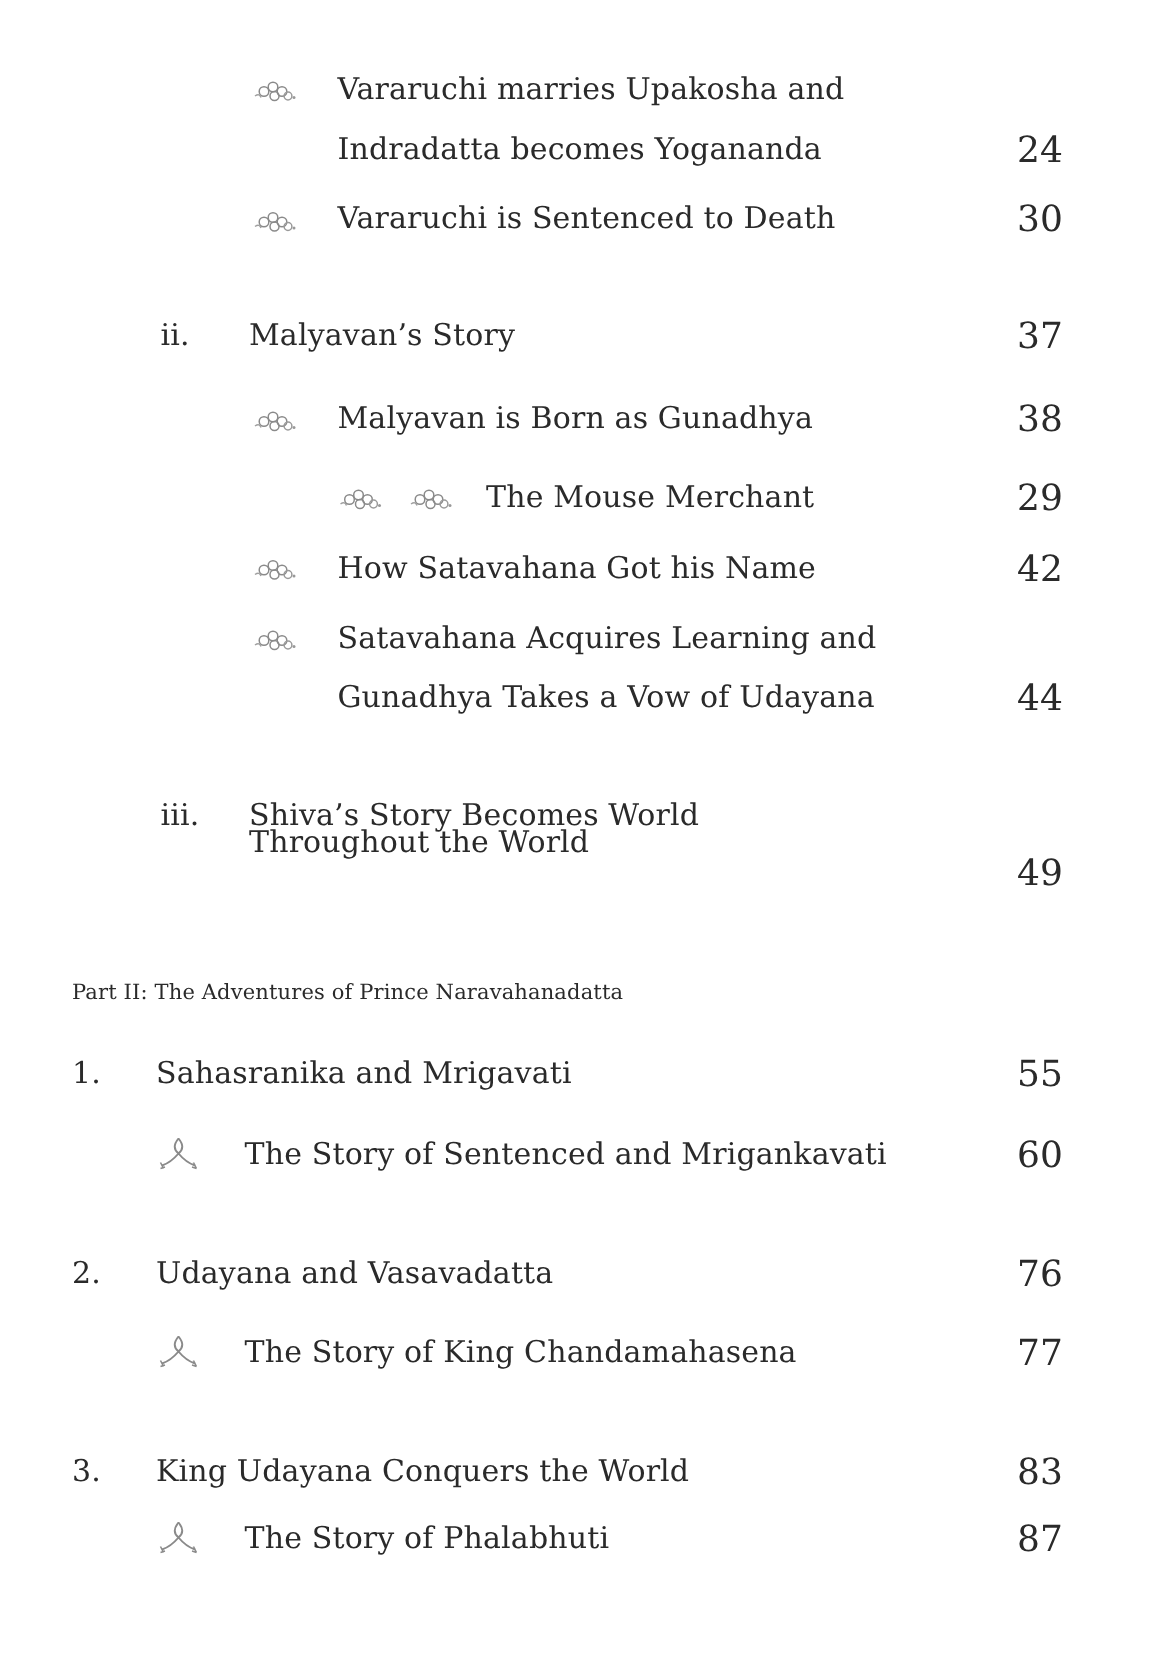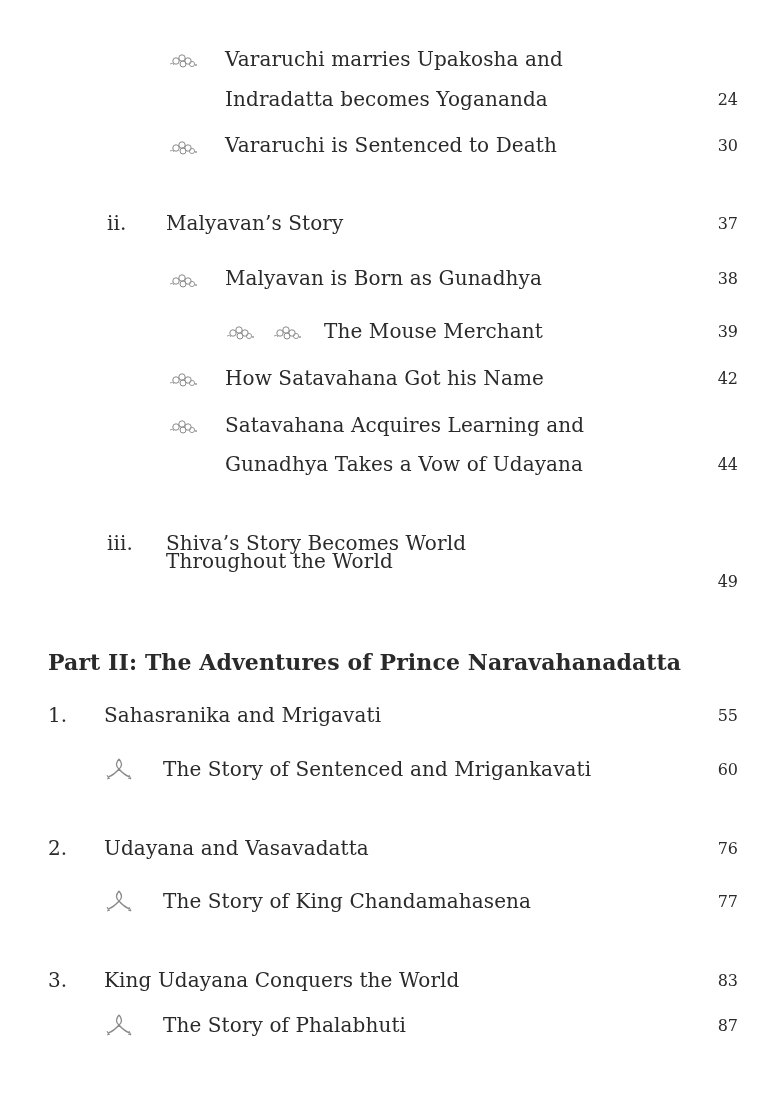--- a/index.html
+++ b/index.html
@@ -1,21 +1,21 @@
 <!DOCTYPE html>
 <html><head>
 <meta charset="utf-8">
 <style>
   html, body { margin:0; padding:0; background:#ffffff; }
   body { width:780px; height:1108px; position:relative; overflow:hidden;
          font-family:"DejaVu Serif","Liberation Serif",serif; color:#2a2a2a; }
   .line { position:absolute; font-size:20px; line-height:28px; white-space:nowrap; letter-spacing:0.1px; }
-  .num  { position:absolute; font-size:16px; line-height:28px; text-align:right; width:60px; }
+  .num  { position:absolute; font-size:24px; line-height:28px; width:60px; }
   .it   { }
-  .bold { font-weight:bold; font-size:22px; }
+  .bold { font-weight:normal; font-size:14px; }
   .orn  { position:absolute; width:34px; height:20px; }
   .orn2 { position:absolute; width:30px; height:26px; }
 </style>
 </head>
 <body>
 
 <svg width="0" height="0" style="position:absolute">
   <defs>
     <g id="flower">
       <circle cx="8" cy="11" r="3.2" fill="none" stroke="#8a8a8a" stroke-width="1"></circle>
@@ -56,21 +56,21 @@
 <div class="line" style="left:225px;top:264px">Malyavan is Born as Gunadhya</div>
 <div class="num" style="left:678px;top:265px">38</div>
 
 <svg class="orn" style="left:225px;top:322px">
     <use href="#flower"></use>
   </svg>
 <svg class="orn" style="left:272px;top:322px">
     <use href="#flower"></use>
   </svg>
 <div class="line" style="left:324px;top:317px">The Mouse Merchant</div>
-<div class="num" style="left:678px;top:318px">39</div>
+<div class="num" style="left:678px;top:318px">29</div>
 
 <svg class="orn" style="left:168px;top:369px">
     <use href="#flower"></use>
   </svg>
 <div class="line" style="left:225px;top:364px">How Satavahana Got his Name</div>
 <div class="num" style="left:678px;top:365px">42</div>
 
 <svg class="orn" style="left:168px;top:416px">
     <use href="#flower"></use>
   </svg>

